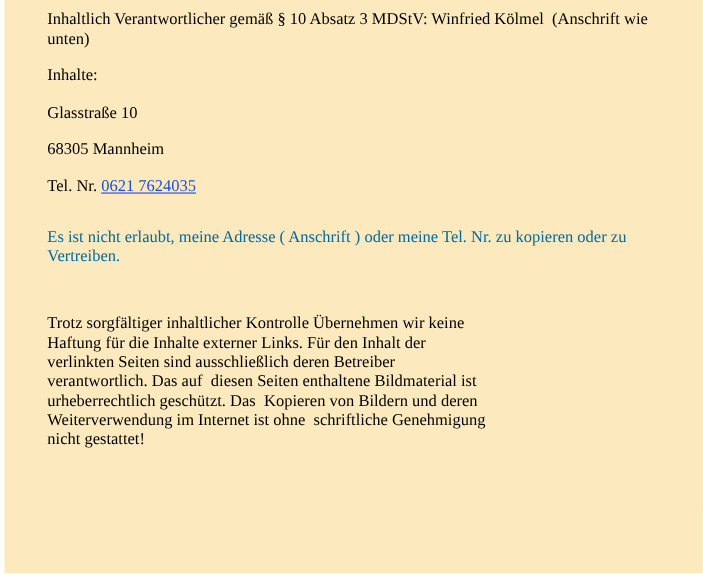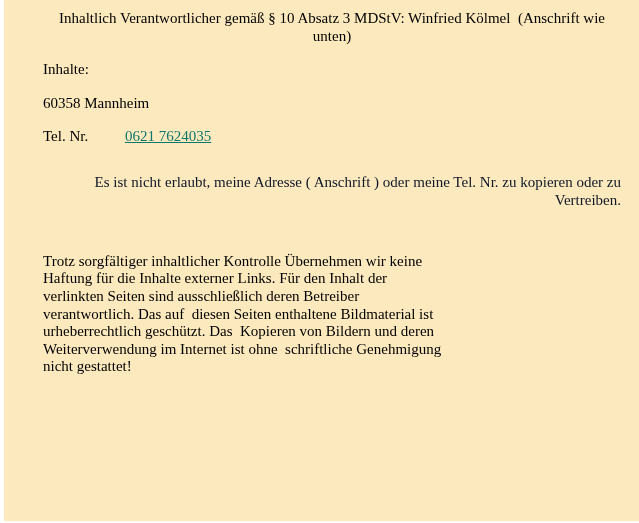--- a/index.html
+++ b/index.html
@@ -24,53 +24,51 @@
     box-sizing: border-box;
     padding-left: 39px;
     padding-right: 18px;
   }
   .page p {
     margin: 16px 0;
     white-space: pre-wrap;
   }
   .page p.first {
     margin-top: 10px;
-    text-align: center;
   }
   .page p.warning {
     margin-top: 28px;
-    color: #0f172a;
-    text-align: right;
+    color: #0369a1;
   }
   .page p.liability {
     margin-top: 26px;
   }
   .tel-link {
-    color: #0f766e;
+    color: #1d4ed8;
     text-decoration: underline;
     cursor: pointer;
-    margin-left: 33px;
   }
   .liability-title {
     font-weight: bold;
   }
 </style>
 </head>
 <body>
 
 <div class="page">
 
   <p class="first">Inhaltlich Verantwortlicher gemäß § 10 Absatz 3 MDStV: Winfried Kölmel  (Anschrift wie
 unten)</p>
 
   <p>Inhalte:</p>
 
 
+  <p>Glasstraße 10</p>
 
-  <p>60358 Mannheim</p>
+  <p>68305 Mannheim</p>
 
   <p><span>Tel. Nr. </span><a href="#" class="tel-link">0621 7624035</a></p>
 
 
   <p class="warning">Es ist nicht erlaubt, meine Adresse ( Anschrift ) oder meine Tel. Nr. zu kopieren oder zu
 Vertreiben.</p>
 
   <p class="liability"><br><span>Trotz sorgfältiger inhaltlicher Kontrolle Übernehmen wir keine
 Haftung für die Inhalte externer Links. Für den Inhalt der
 verlinkten Seiten sind ausschließlich deren Betreiber

